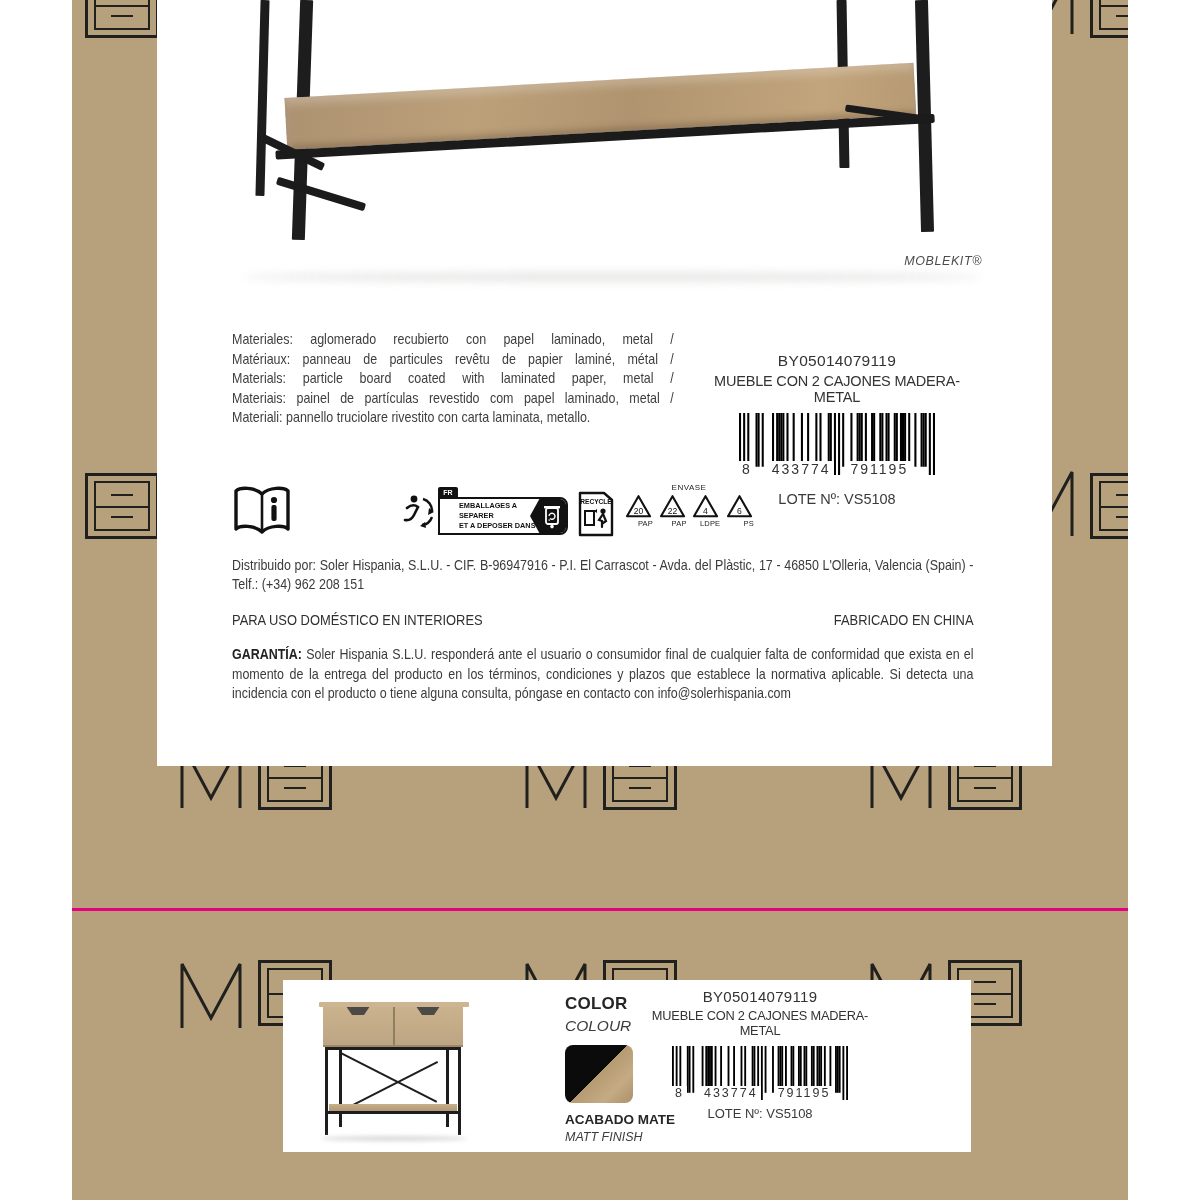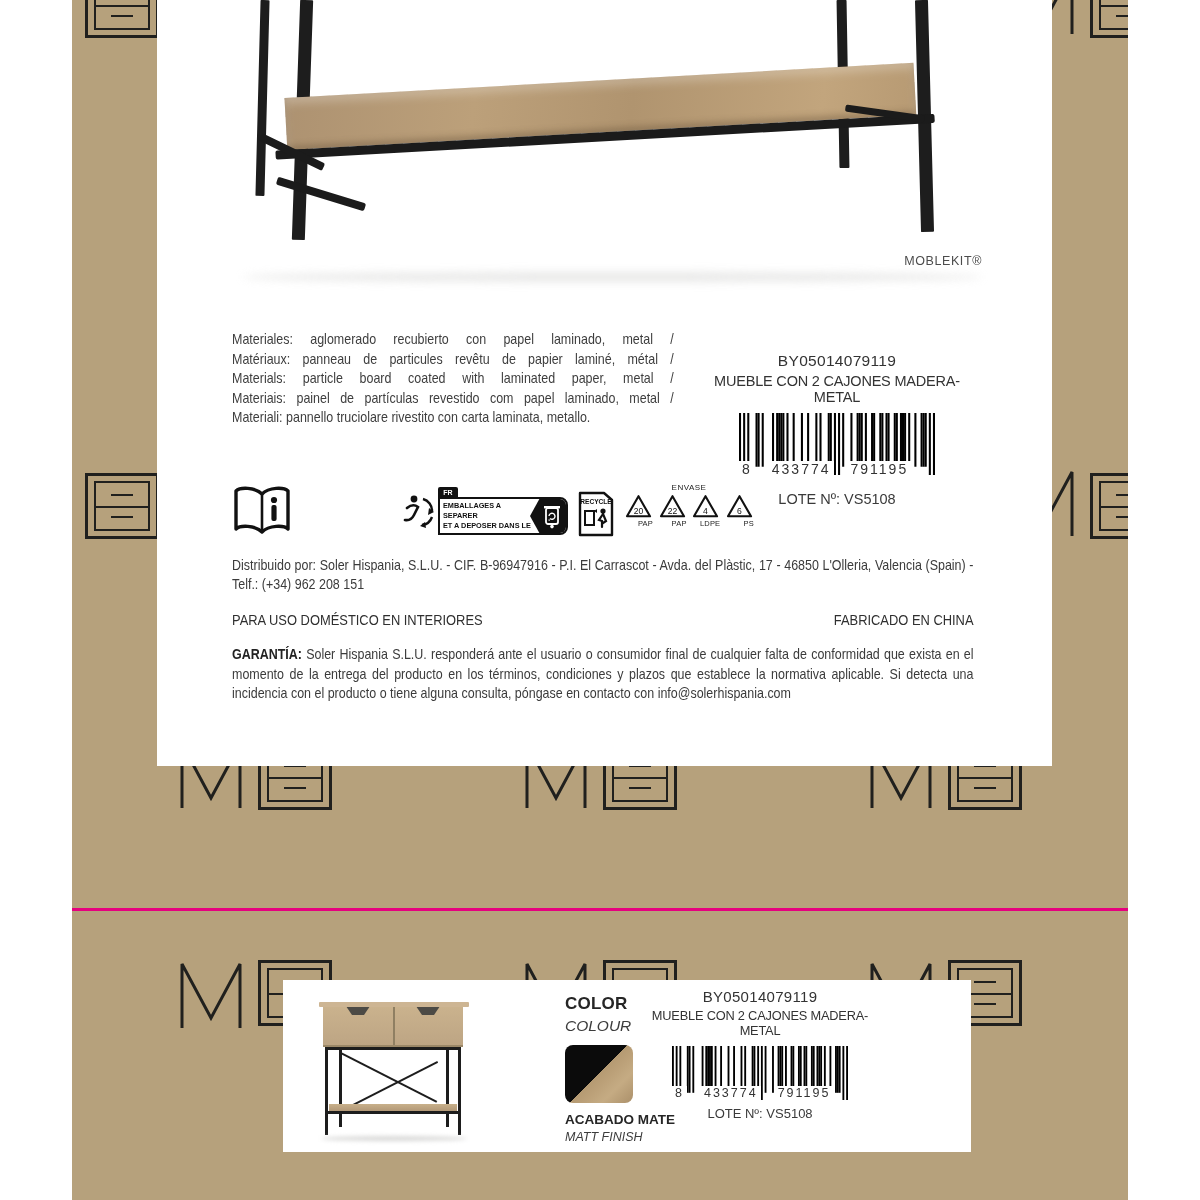--- a/index.html
+++ b/index.html
@@ -23,21 +23,21 @@
   .photo{position:absolute;left:0;top:0;width:895px;height:300px;}
   .leg{position:absolute;background:#1d1d1d;border-radius:1px;}
   .shelf-wrap{position:absolute;left:111px;top:62px;width:680px;height:110px;transform:rotate(-3.2deg);}
   .shelf-wood{position:absolute;left:18px;top:18px;width:630px;height:52px;
       background:linear-gradient(100deg,#ad9271 0%,#bca07a 30%,#b0946f 55%,#c2a57d 85%,#b79a73 100%);
       box-shadow:inset 0 6px 10px rgba(255,255,255,.25), inset 0 -4px 6px rgba(90,70,45,.35);}
   .shelf-rail{position:absolute;left:6px;top:70px;width:660px;height:9px;background:#1b1b1b;border-radius:2px;}
   .sub-rail{position:absolute;background:#1b1b1b;border-radius:2px;}
   .floor-shadow{position:absolute;left:85px;top:272px;width:740px;height:10px;background:#e3e3e2;
       border-radius:50%;filter:blur(4px);opacity:.8;}
-  .brand{position:absolute;right:70px;top:254px;font-size:12.5px;letter-spacing:.6px;color:#4c4c4c;}
+  .brand{position:absolute;right:70px;top:254px;font-size:12.5px;letter-spacing:.6px;color:#4c4c4c;font-style:italic;}
   
   .condense{transform:scaleX(.86);transform-origin:0 0;width:116.2%;}
   .jline{text-align:justify;text-align-last:justify;}
   .materials{position:absolute;left:75px;top:330px;width:442px;font-size:14.5px;line-height:19.5px;color:#3e3e3e;}
   
   .codeblock{position:absolute;text-align:center;color:#333;}
   .codeblock-top{left:540px;top:352px;width:280px;}
   .code-num{font-size:15.5px;letter-spacing:.3px;}
   .code-name{font-size:14.5px;margin-top:3px;letter-spacing:-0.2px;}
   .barcode{margin:8px auto 0 auto;position:relative;}
@@ -48,21 +48,21 @@
   .lote{font-size:14.5px;margin-top:16px;color:#3a3a3a;}
   
   .iconrow{position:absolute;left:75px;top:483px;width:600px;height:58px;}
   .icon-book{position:absolute;left:0;top:2px;width:60px;height:52px;}
   .triman{position:absolute;left:170px;top:10px;width:34px;height:36px;}
   .fr-block{position:absolute;left:206px;top:4px;width:130px;height:48px;}
   .fr-tab{position:absolute;left:0;top:0;width:20px;height:11px;background:#111;color:#fff;
           font-size:7px;font-weight:bold;text-align:center;line-height:11px;border-radius:2px 2px 0 0;}
   .fr-body{position:absolute;left:0;top:10px;width:130px;height:38px;border-radius:0 8px 8px 0;overflow:hidden;
            border:2px solid #111;box-sizing:border-box;background:#fff;}
-  .fr-text{position:absolute;left:3px;top:2px;width:88px;font-size:7.3px;font-weight:bold;line-height:10px;color:#111;}
+  .fr-text{position:absolute;left:19px;top:2px;width:88px;font-size:7.3px;font-weight:bold;line-height:10px;color:#111;}
   .fr-black{position:absolute;right:0;top:0;width:36px;height:100%;background:#111;
             clip-path:polygon(26% 0,100% 0,100% 100%,26% 100%,0 50%);}
   .fr-bin{position:absolute;right:3px;top:4px;width:22px;height:26px;}
   .tidyman{position:absolute;left:346px;top:8px;width:36px;height:46px;}
   .envase{position:absolute;left:392px;top:0px;width:130px;text-align:center;}
   .envase-title{font-size:8px;letter-spacing:.5px;color:#222;margin-bottom:2px;}
   .tri-row{display:flex;justify-content:space-between;}
   .tri{width:29px;text-align:right;}
   .tri svg{display:block;margin:0 auto;width:27px;height:25px;}
   .tri .mat{font-size:7.5px;color:#222;margin-top:0px;letter-spacing:.2px;}

